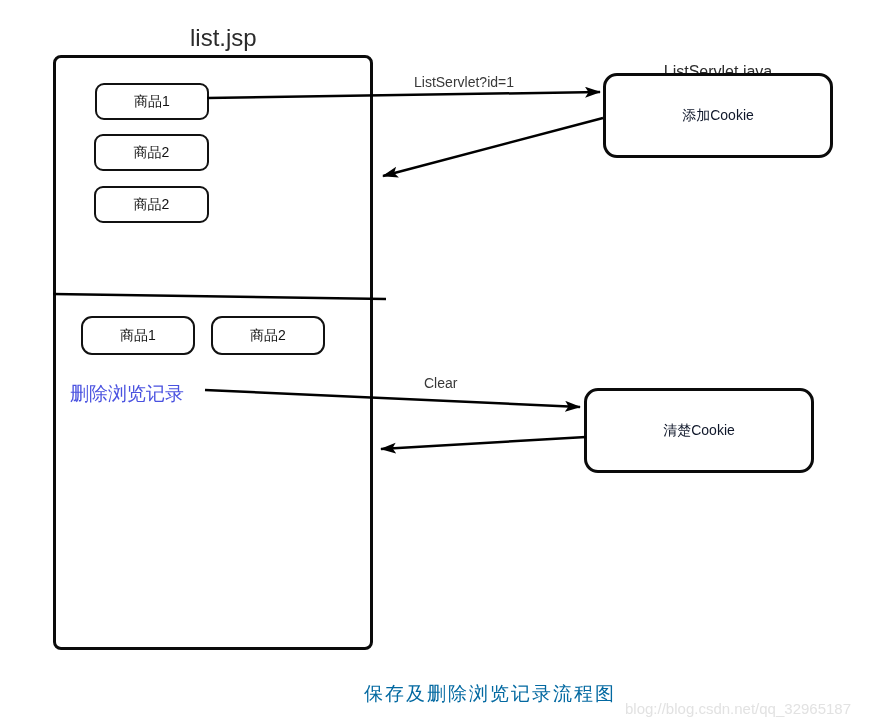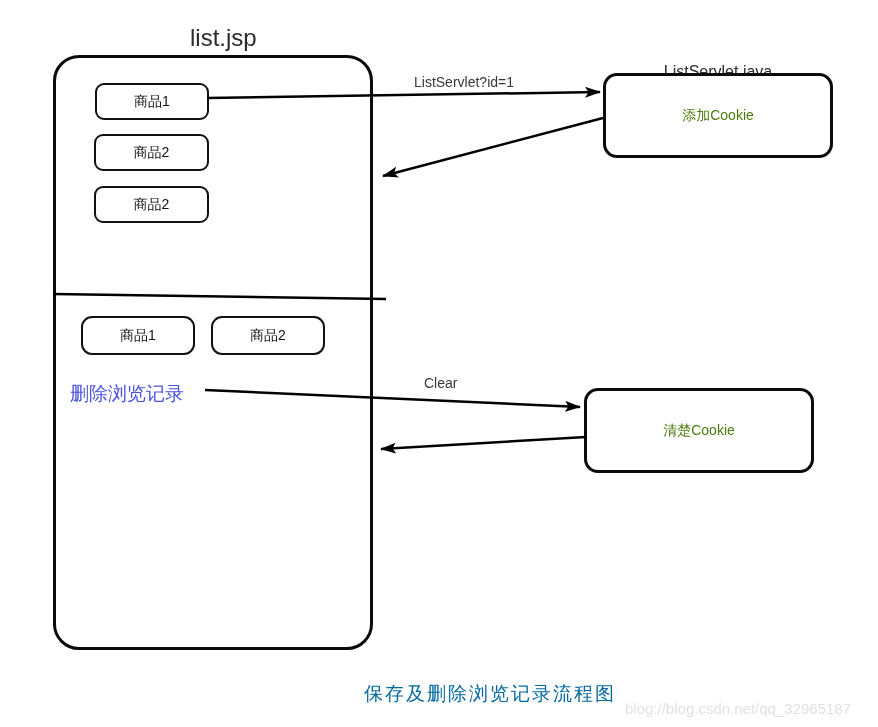--- a/index.html
+++ b/index.html
@@ -12,21 +12,21 @@
     font-family: "Liberation Sans", "DejaVu Sans", sans-serif;
     color: #1a1a1a;
   }
   .abs { position: absolute; }
 
   
   .jsp-container {
     left: 53px; top: 55px;
     width: 320px; height: 595px;
     border: 3px solid #0b0b0b;
-    border-radius: 26px;
+    border-radius: 8px;
     box-sizing: border-box;
     background: #ffffff;
   }
   .jsp-title {
     left: 190px; top: 24px;
     width: 70px;
     font-size: 24px;
     color: #2b2b2b;
     white-space: nowrap;
   }
@@ -59,21 +59,21 @@
   
   .servlet-box {
     border: 3px solid #0b0b0b;
     border-radius: 14px;
     box-sizing: border-box;
     background: #ffffff;
     display: flex;
     align-items: center;
     justify-content: center;
     font-size: 14px;
-    color: #4d7c0f;
+    color: #0f172a;
   }
   .listservlet-box { left: 603px; top: 73px;  width: 230px; height: 85px; }
   .clear-box       { left: 584px; top: 388px; width: 230px; height: 85px; }
 
   .servlet-title {
     font-size: 16px;
     color: #2b2b2b;
     text-align: center;
     white-space: nowrap;
   }

